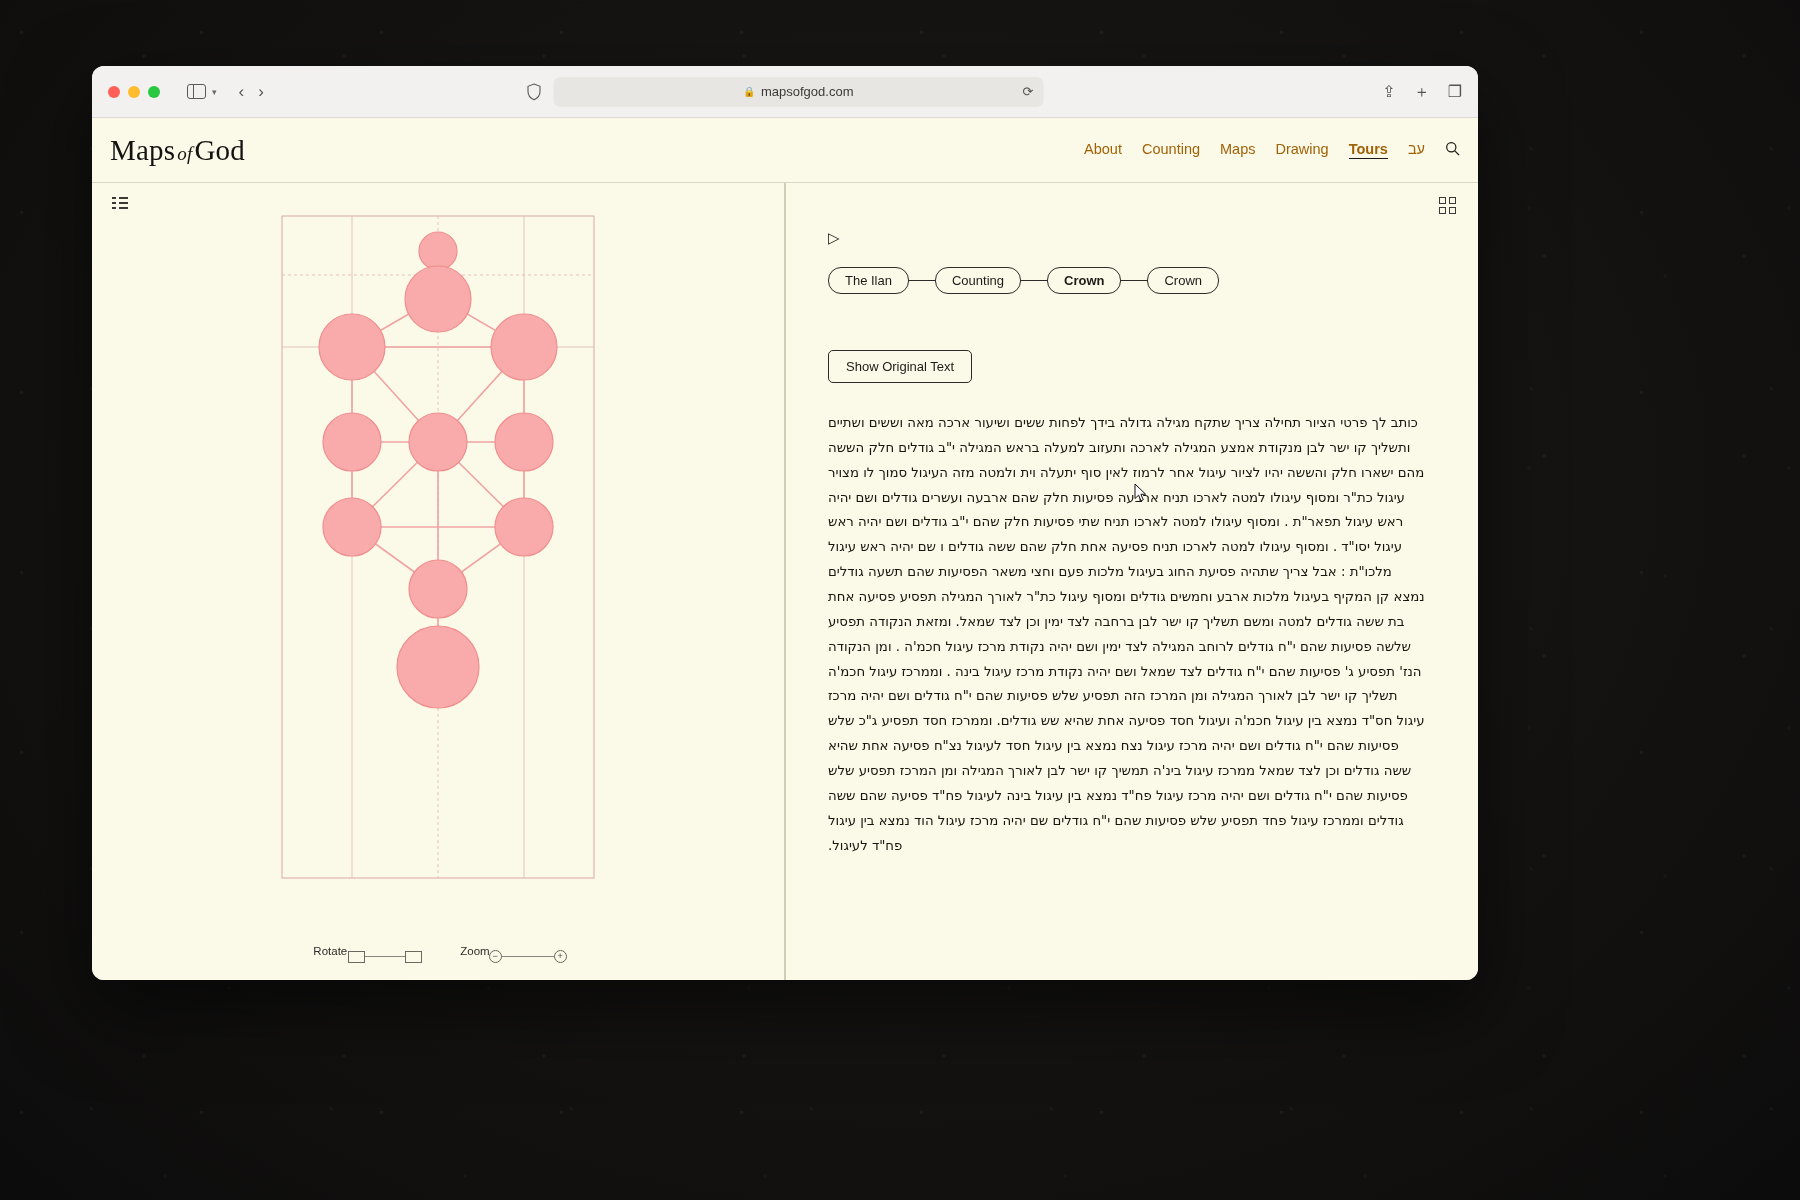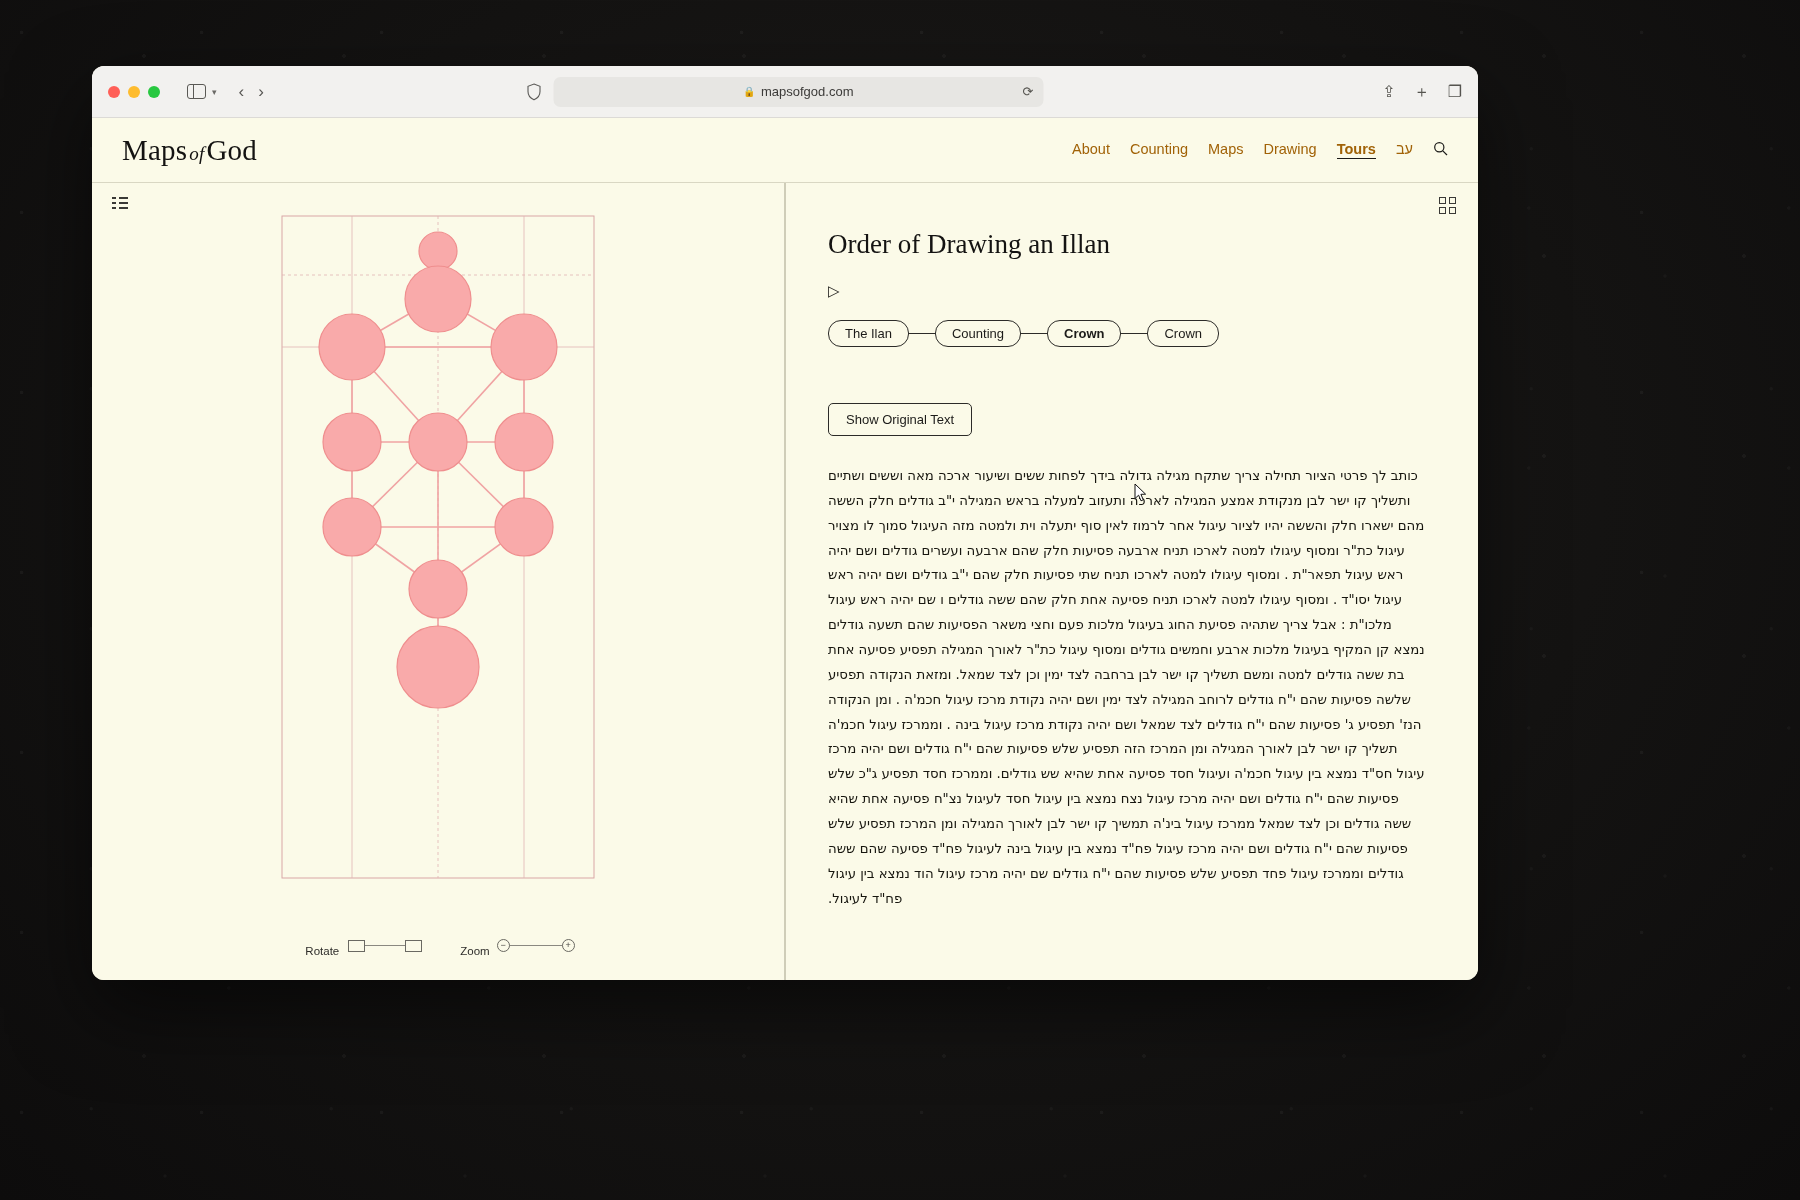--- a/index.html
+++ b/index.html
@@ -119,21 +119,21 @@
     gap: 18px;
     color: #55544f;
   }
   .cr-icon { font-size: 16px; line-height: 1; }
 
   
   .site-header {
     height: 64px;
     display: flex;
     align-items: center;
-    padding: 0 30px;
+    padding: 0 18px;
     box-sizing: border-box;
     background: #fbfae8;
   }
   .logo {
     font-family: "Liberation Serif", serif;
     font-size: 29px;
     color: #141312;
     letter-spacing: 0.2px;
     white-space: nowrap;
   }
@@ -213,21 +213,21 @@
     position: absolute;
     bottom: 24px;
     left: 0; right: 0;
     display: flex;
     justify-content: center;
     gap: 40px;
     align-items: center;
     font-size: 11.5px;
     color: #2e2d2a;
   }
-  .ctrl { display: flex; align-items: flex-start; gap: 9px; }
+  .ctrl { display: flex; align-items: flex-end; gap: 1px; }
   .ctrl-track {
     width: 72px; height: 1px; background: #8a8880;
     position: relative;
     display: flex; align-items: center;
   }
   .handle-rect {
     width: 15px; height: 10px;
     border: 1px solid #6a6962;
     background: #fbfae8;
     position: absolute;
@@ -451,21 +451,20 @@
 
     <div class="pane-right">
       <div class="grid-toggle">
         <i></i>
           <i></i>
           <i></i>
           <i></i>
       </div>
 
       <div class="rp-inner">
-        <h1 class="doc-title">Order of Drawing an Illan</h1>
         <div class="play-btn">▷</div>
 
         <div class="steps">
           <span class="step">The Ilan</span>
           <span class="step-line"></span>
           <span class="step">Counting</span>
           <span class="step-line"></span>
           <span class="step current">Crown</span>
           <span class="step-line"></span>
           <span class="step">Crown</span>

